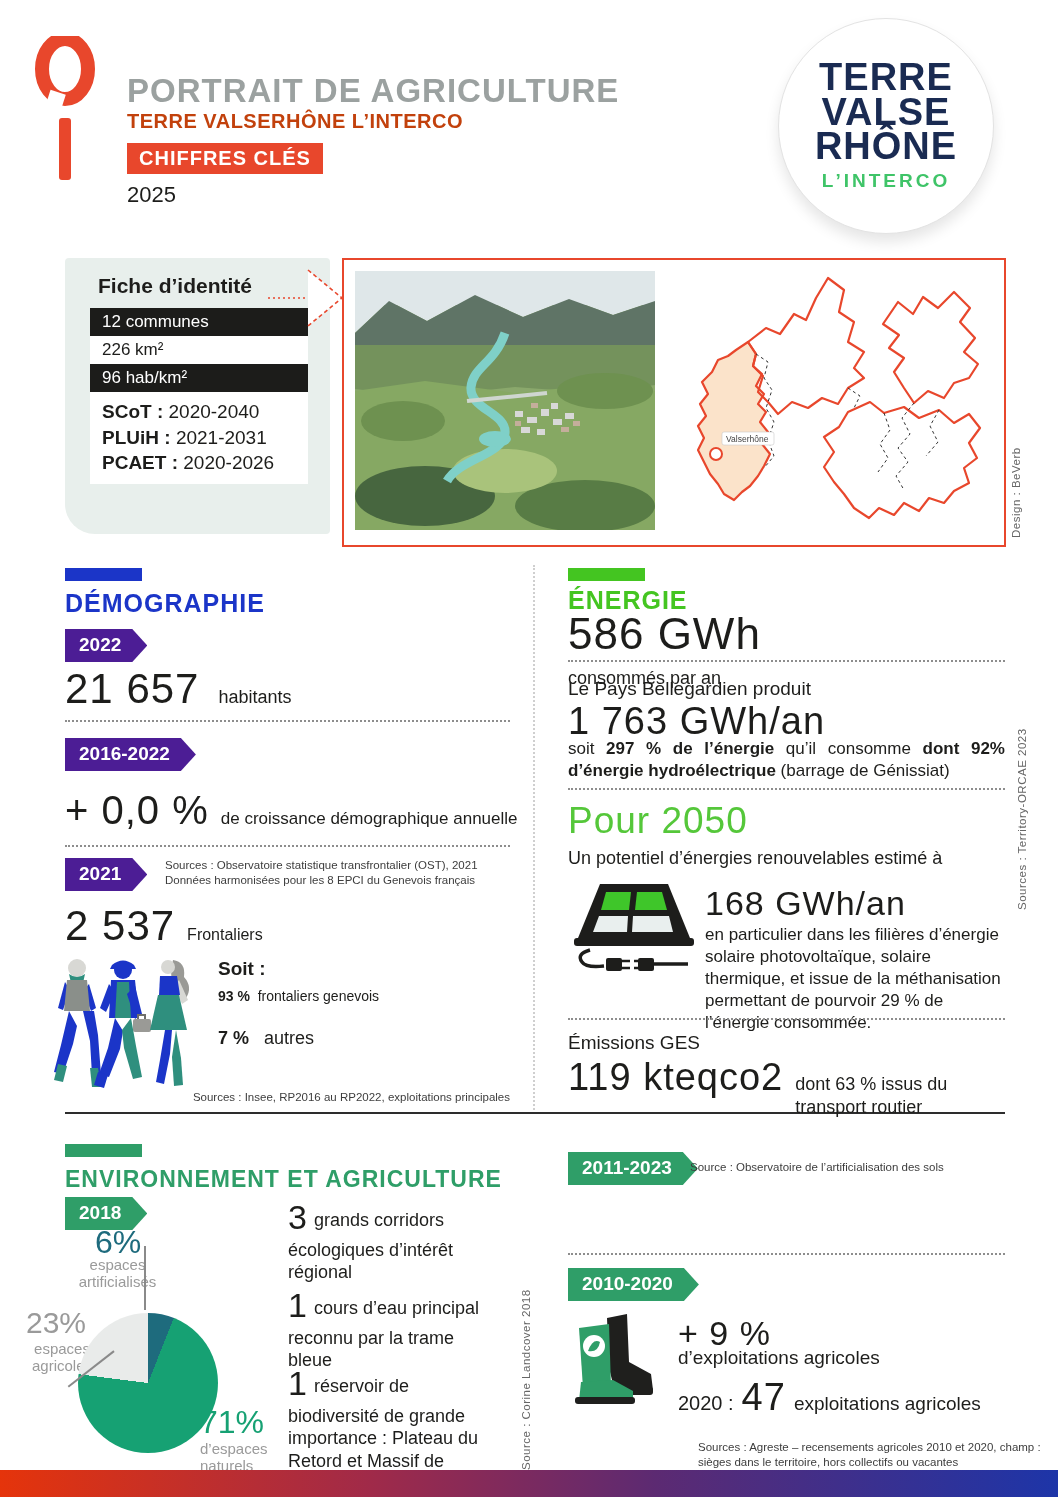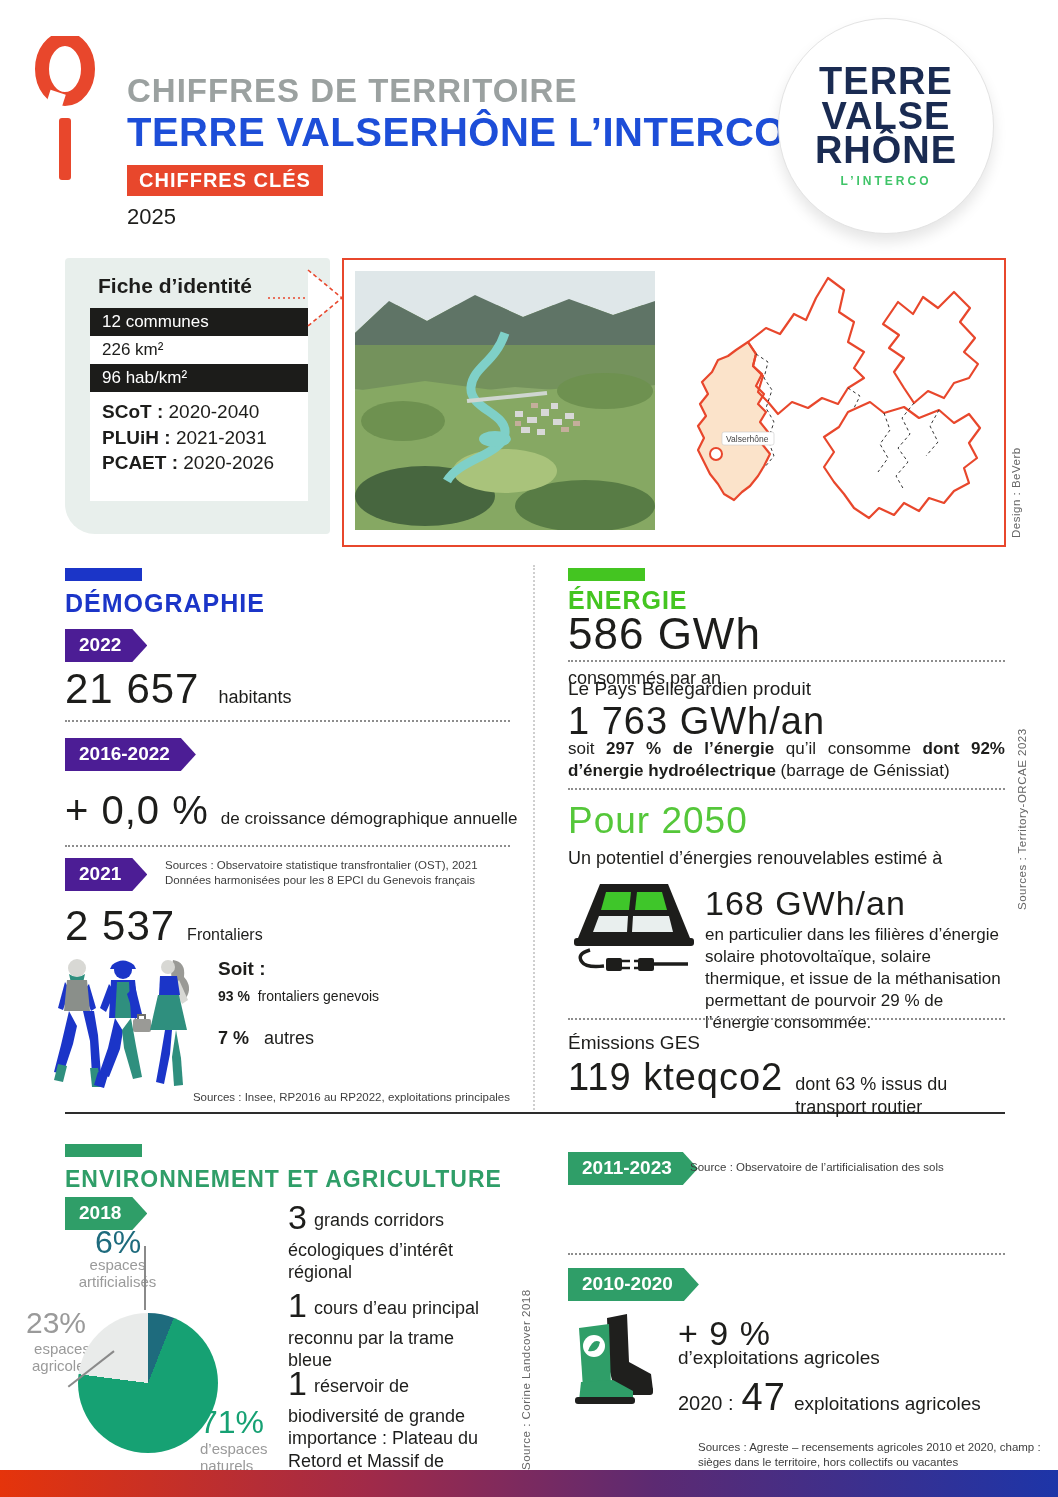--- a/index.html
+++ b/index.html
@@ -1,36 +1,36 @@
 <!DOCTYPE html>
 <html><head>
 <meta charset="utf-8">
 <style>
   html,body{margin:0;padding:0;background:#fff;}
   .page{position:relative;width:1058px;height:1497px;background:#fff;overflow:hidden;
         font-family:"Liberation Sans",sans-serif;color:#1d1d1b;}
   .abs{position:absolute;}
   
   .kicker{font-size:33px;font-weight:700;color:#9ba1a0;letter-spacing:1px;}
-  .title{font-size:40px;font-weight:800;color:#1d4ed8;letter-spacing:0.5px;}
+  .title{font-size:20px;font-weight:800;color:#c2410c;letter-spacing:0.5px;}
   .red-badge{display:inline-block;background:#e8472c;color:#fff;font-weight:700;font-size:20px;
              letter-spacing:1px;padding:4px 12px;}
   .year{font-size:22px;color:#1d1d1b;}
   .logo-circle{width:214px;height:214px;border-radius:50%;background:#fff;border:1px solid #e3e3e3;
                box-shadow:0 8px 14px rgba(0,0,0,0.10);display:flex;flex-direction:column;
                align-items:center;justify-content:center;text-align:center;}
   .logo-navy{color:#1a2b52;font-weight:800;font-size:38px;line-height:0.92;letter-spacing:1px;}
-  .logo-green{color:#3fc468;font-weight:700;font-size:12px;letter-spacing:3px;margin-top:6px;}
+  .logo-green{color:#3fc468;font-weight:700;font-size:19px;letter-spacing:3px;margin-top:6px;}
   
   .id-card{background:#e8efec;border-radius:4px 4px 4px 30px;}
   .id-title{font-size:21px;font-weight:700;}
   .id-row{width:206px;font-size:17px;padding:4px 0 4px 12px;}
   .id-row.dark{background:#1c1c1a;color:#fff;}
   .id-row.light{background:#fff;color:#1d1d1b;}
-  .id-plans{width:206px;background:#fff;padding:7px 0 25px 12px;font-size:19px;line-height:1.35;}
+  .id-plans{width:206px;background:#fff;padding:7px 0 8px 12px;font-size:19px;line-height:1.35;}
   .id-plans b{font-weight:800;}
   .media-box{border:2px solid #e8472c;background:#fff;}
   
   .secbar{height:13px;width:77px;}
   .sechead{font-weight:800;letter-spacing:1px;}
   .chip{display:inline-block;color:#fff;font-weight:700;font-size:19px;padding:5px 26px 6px 14px;
         clip-path:polygon(0 0,calc(100% - 15px) 0,100% 50%,calc(100% - 15px) 100%,0 100%);}
   .chip.blue{background:#4c1d95;}
   .chip.teal{background:#2f9e68;}
   .dotted{border-top:2px dotted #8d8d8d;height:0;}
@@ -59,21 +59,21 @@
 <body>
 
 <div class="page">
 
   <svg class="abs" style="left:28px;top:36px;" width="70" height="150" viewBox="0 0 70 150">
     <ellipse cx="37" cy="33" rx="23" ry="30" fill="none" stroke="#e8472c" stroke-width="14"></ellipse>
     <rect x="20" y="56" width="16" height="14" fill="#fff" transform="rotate(18 28 63)"></rect>
     <rect x="31" y="82" width="12" height="62" rx="3" fill="#e8472c"></rect>
   </svg>
   <div class="abs" style="left:127px;top:72px;">
-    <div class="kicker">CHIFFRES DE TERRITOIRE</div>
+    <div class="kicker">PORTRAIT DE AGRICULTURE</div>
     <div class="title">TERRE VALSERHÔNE L’INTERCO</div>
     <div style="margin-top:10px;">
       <span class="red-badge">CHIFFRES CLÉS</span>
     </div>
     <div class="year" style="margin-top:8px;">2025</div>
   </div>
   <div class="abs logo-circle" style="left:778px;top:18px;">
     <div class="logo-navy">TERRE</div>
     <div class="logo-navy">VALSE</div>
     <div class="logo-navy">RHÔNE</div>

